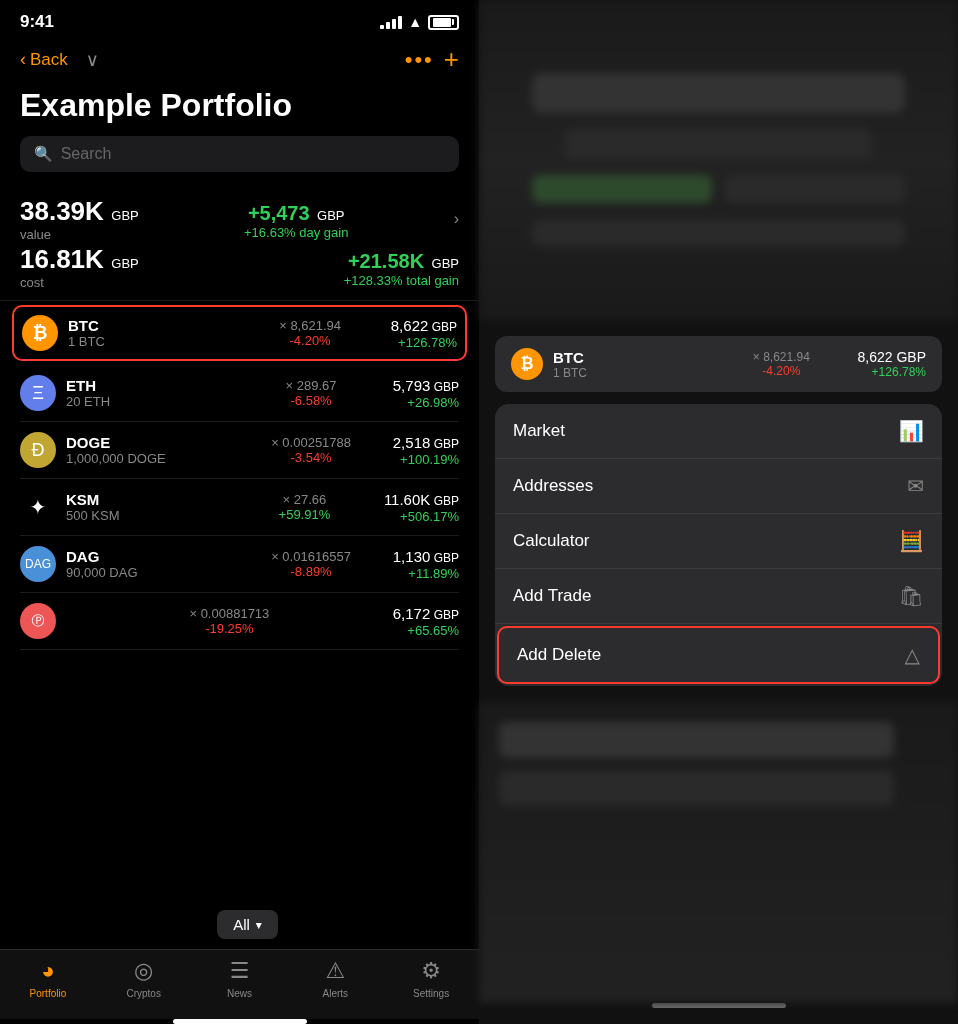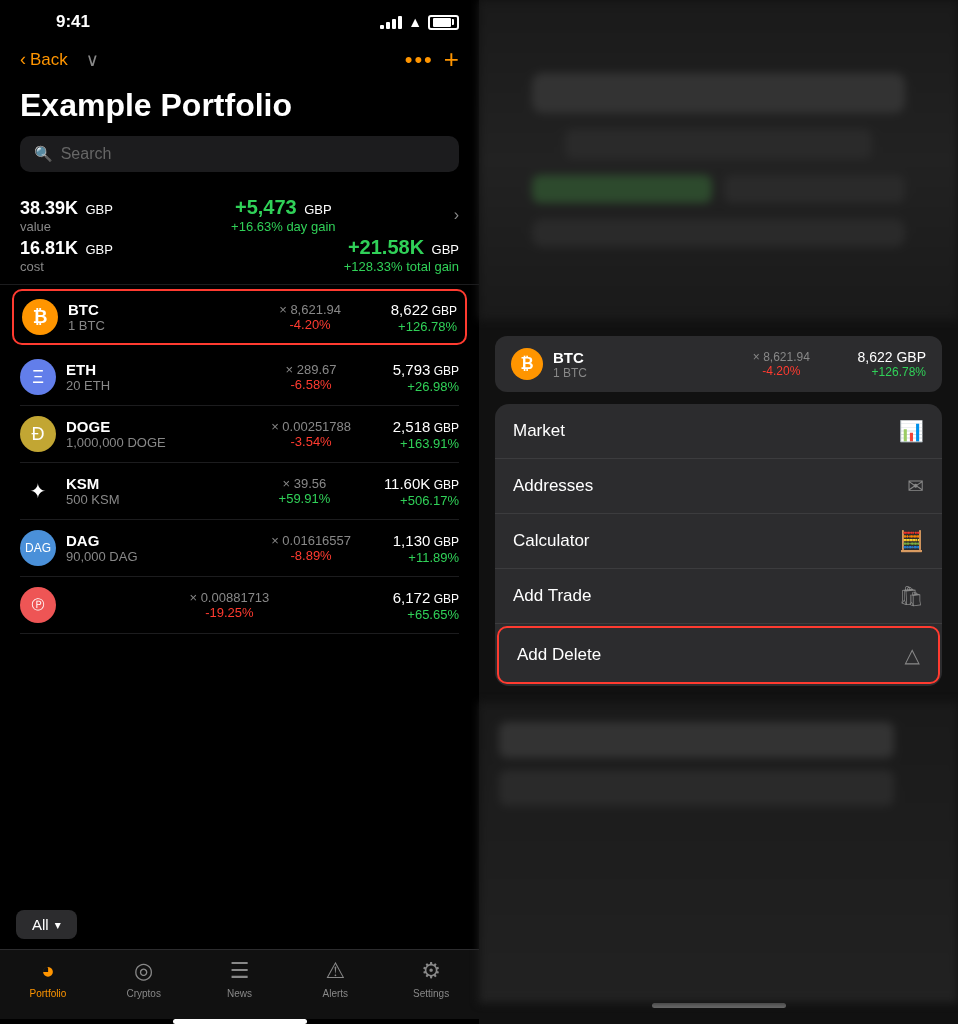--- a/index.html
+++ b/index.html
@@ -18,25 +18,24 @@
       height: 1024px;
       background: #000;
       display: flex;
       flex-direction: column;
       position: relative;
     }
 
     .status-bar {
       display: flex;
       justify-content: space-between;
-      padding: 12px 20px 4px 32px;
+      padding: 12px 20px 4px 20px;
       color: #fff;
       font-size: 16px;
       font-weight: 600;
-      margin-left: 24px;
     }
     .status-time { font-size: 17px; font-weight: 700; }
     .status-icons { display: flex; align-items: center; gap: 6px; }
     .signal-bars { display: flex; align-items: flex-end; gap: 2px; }
     .signal-bars span { background: #fff; border-radius: 1px; width: 4px; }
     .signal-bars .b1 { height: 4px; }
     .signal-bars .b2 { height: 7px; }
     .signal-bars .b3 { height: 10px; }
     .signal-bars .b4 { height: 13px; }
     .wifi-icon { font-size: 14px; }
@@ -83,21 +82,21 @@
     .portfolio-stats {
       padding: 8px 20px;
       border-bottom: 1px solid #1C1C1E;
     }
     .stat-row {
       display: flex;
       align-items: baseline;
       justify-content: space-between;
       margin-bottom: 2px;
     }
-    .stat-value { color: #fff; font-size: 18px; font-weight: 600; }
+    .stat-value { color: #fff; font-size: 26px; font-weight: 600; }
     .stat-currency { color: #fff; font-size: 13px; font-weight: 400; margin-left: 3px; }
     .stat-gain-green { color: #30D158; font-size: 20px; font-weight: 600; }
     .stat-gain-percent { color: #30D158; font-size: 13px; }
     .stat-label { color: #888; font-size: 13px; }
     .stat-chevron { color: #888; font-size: 16px; align-self: center; }
 
     .coin-list {
       flex: 1;
       overflow: hidden;
       padding: 0 20px;
@@ -142,20 +141,21 @@
     .coin-change-red { color: #FF3B30; font-size: 13px; }
     .coin-change-green { color: #30D158; font-size: 13px; }
 
     .coin-value-info { text-align: right; flex-shrink: 0; }
     .coin-value { color: #fff; font-size: 15px; font-weight: 500; }
     .coin-val-currency { color: #fff; font-size: 12px; }
     .coin-total-gain-green { color: #30D158; font-size: 13px; }
 
     .filter-row {
       display: flex;
+      justify-content: center;
       padding: 16px 0 10px 16px;
     }
     .filter-btn {
       background: #2C2C2E;
       border-radius: 8px;
       padding: 6px 16px;
       color: #fff;
       font-size: 15px;
       display: flex;
       align-items: center;
@@ -412,32 +412,32 @@
       <div class="coin-info">
         <div class="coin-name">DOGE</div>
         <div class="coin-amount">1,000,000 DOGE</div>
       </div>
       <div class="coin-price-info">
         <div class="coin-multiplier">× 0.00251788</div>
         <div class="coin-change-red">-3.54%</div>
       </div>
       <div class="coin-value-info">
         <div><span class="coin-value">2,518</span><span class="coin-val-currency"> GBP</span></div>
-        <div class="coin-total-gain-green">+163.91%</div>
+        <div class="coin-total-gain-green">+100.19%</div>
       </div>
     </div>
 
     <div class="coin-row">
       <div class="coin-icon ksm">✦</div>
       <div class="coin-info">
         <div class="coin-name">KSM</div>
         <div class="coin-amount">500 KSM</div>
       </div>
       <div class="coin-price-info">
-        <div class="coin-multiplier">× 39.56</div>
+        <div class="coin-multiplier">× 27.66</div>
         <div class="coin-change-green">+59.91%</div>
       </div>
       <div class="coin-value-info">
         <div><span class="coin-value">11.60K</span><span class="coin-val-currency"> GBP</span></div>
         <div class="coin-total-gain-green">+506.17%</div>
       </div>
     </div>
 
     <div class="coin-row">
       <div class="coin-icon dag" style="font-size:12px;">DAG</div>

